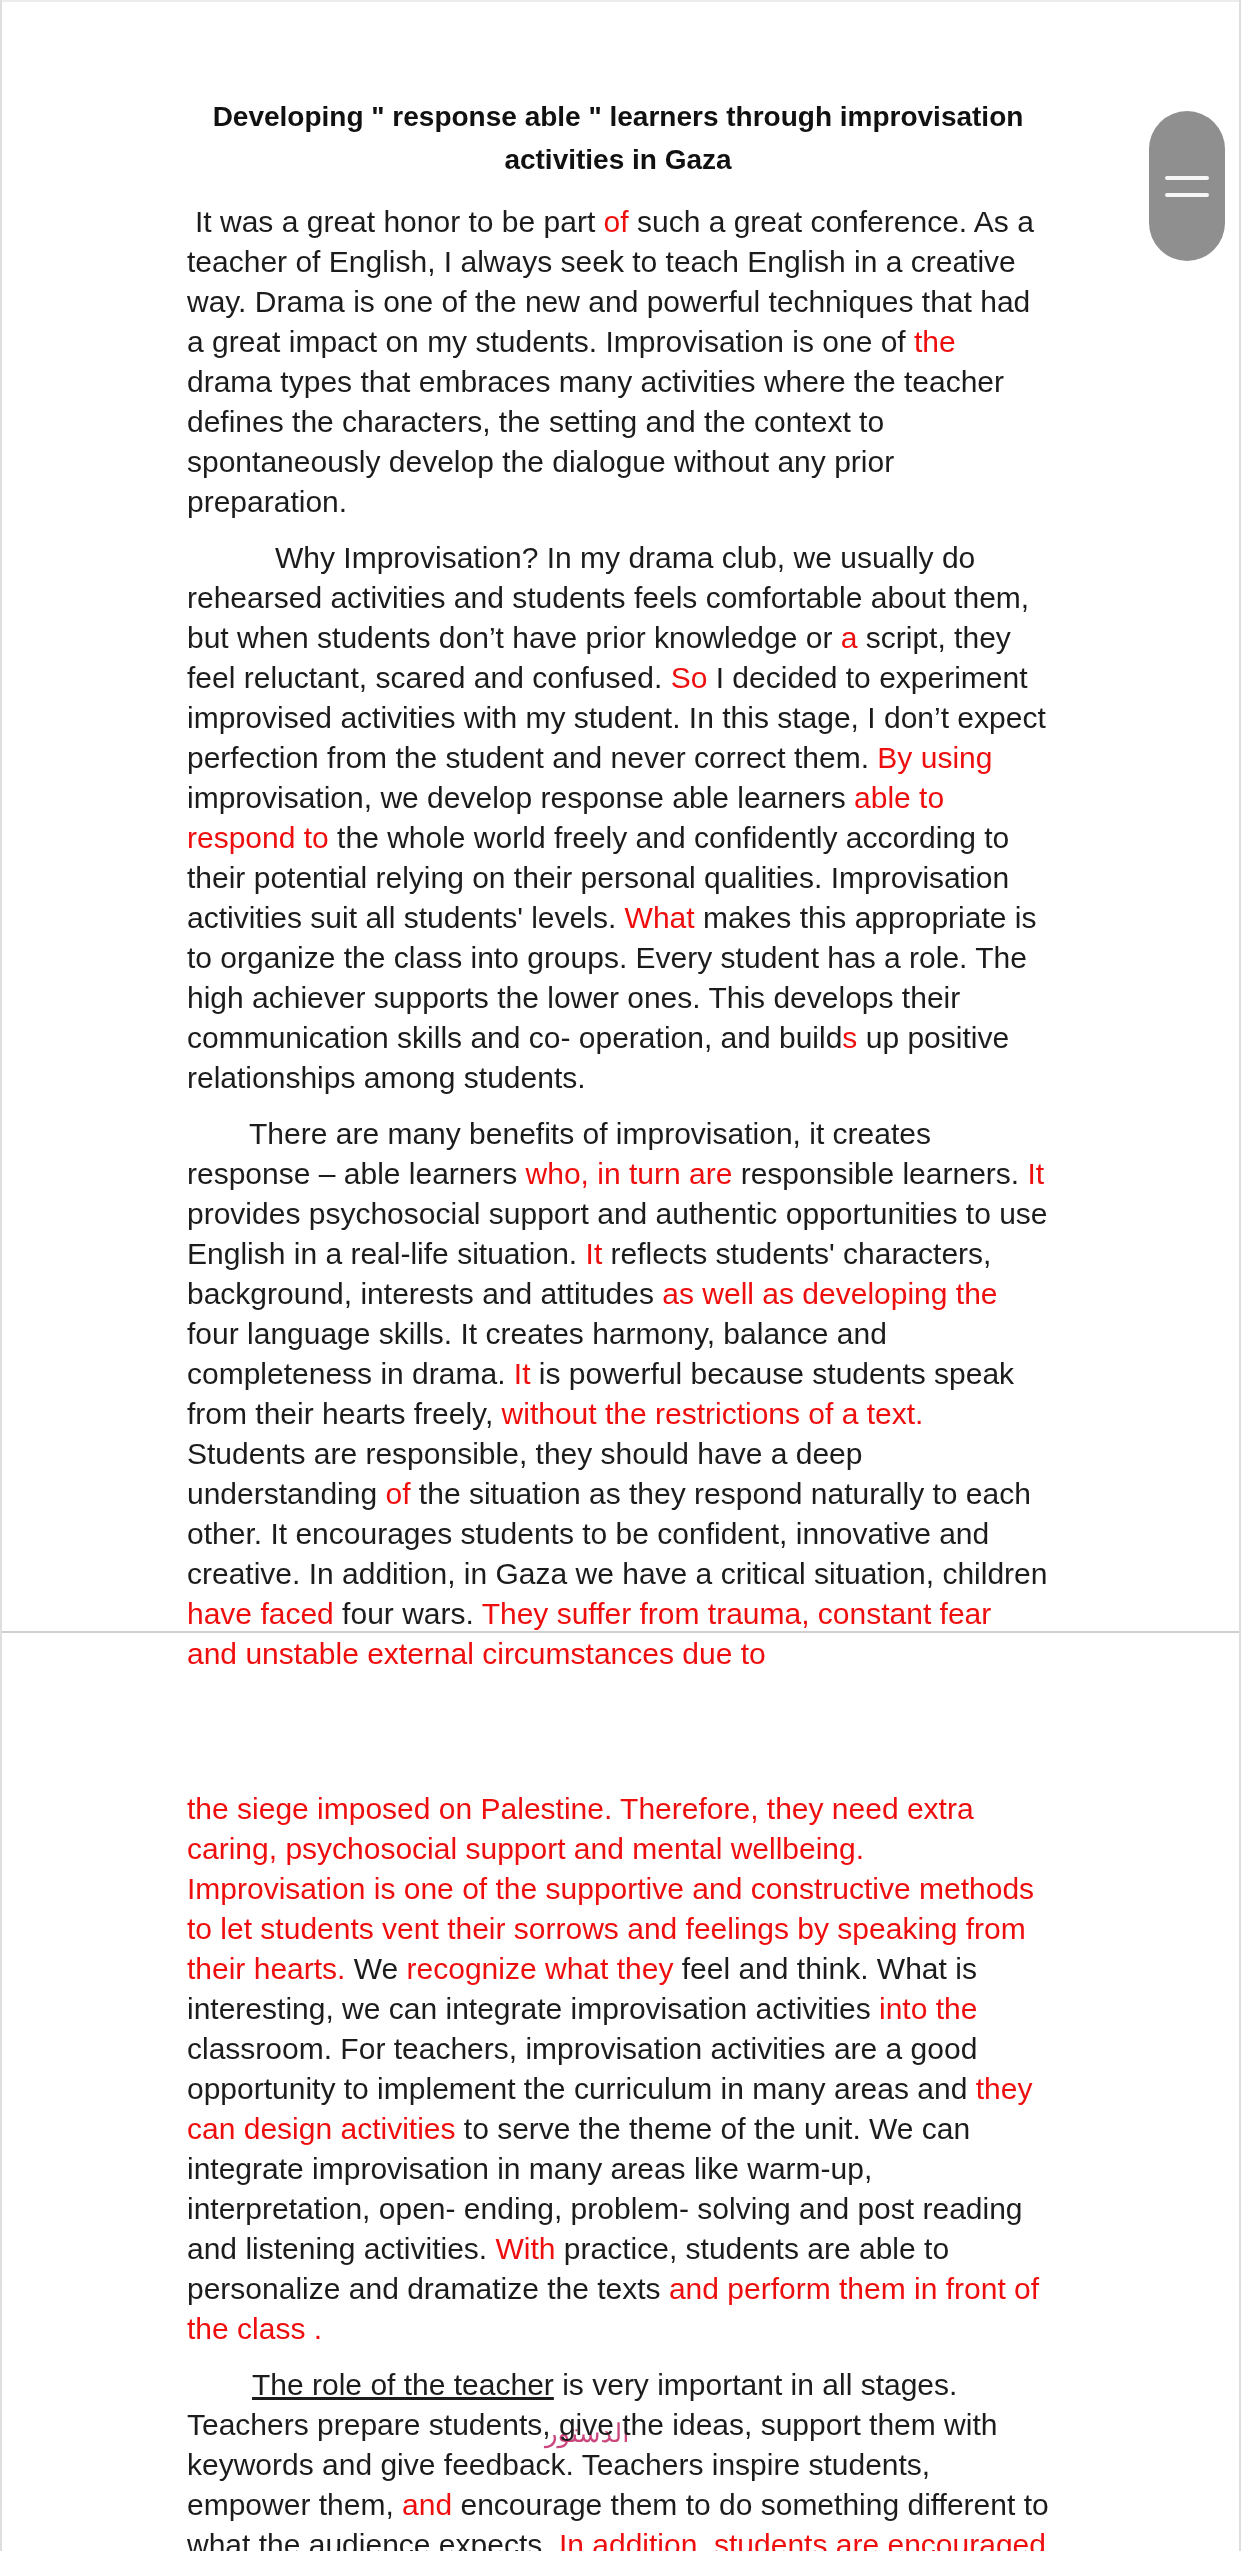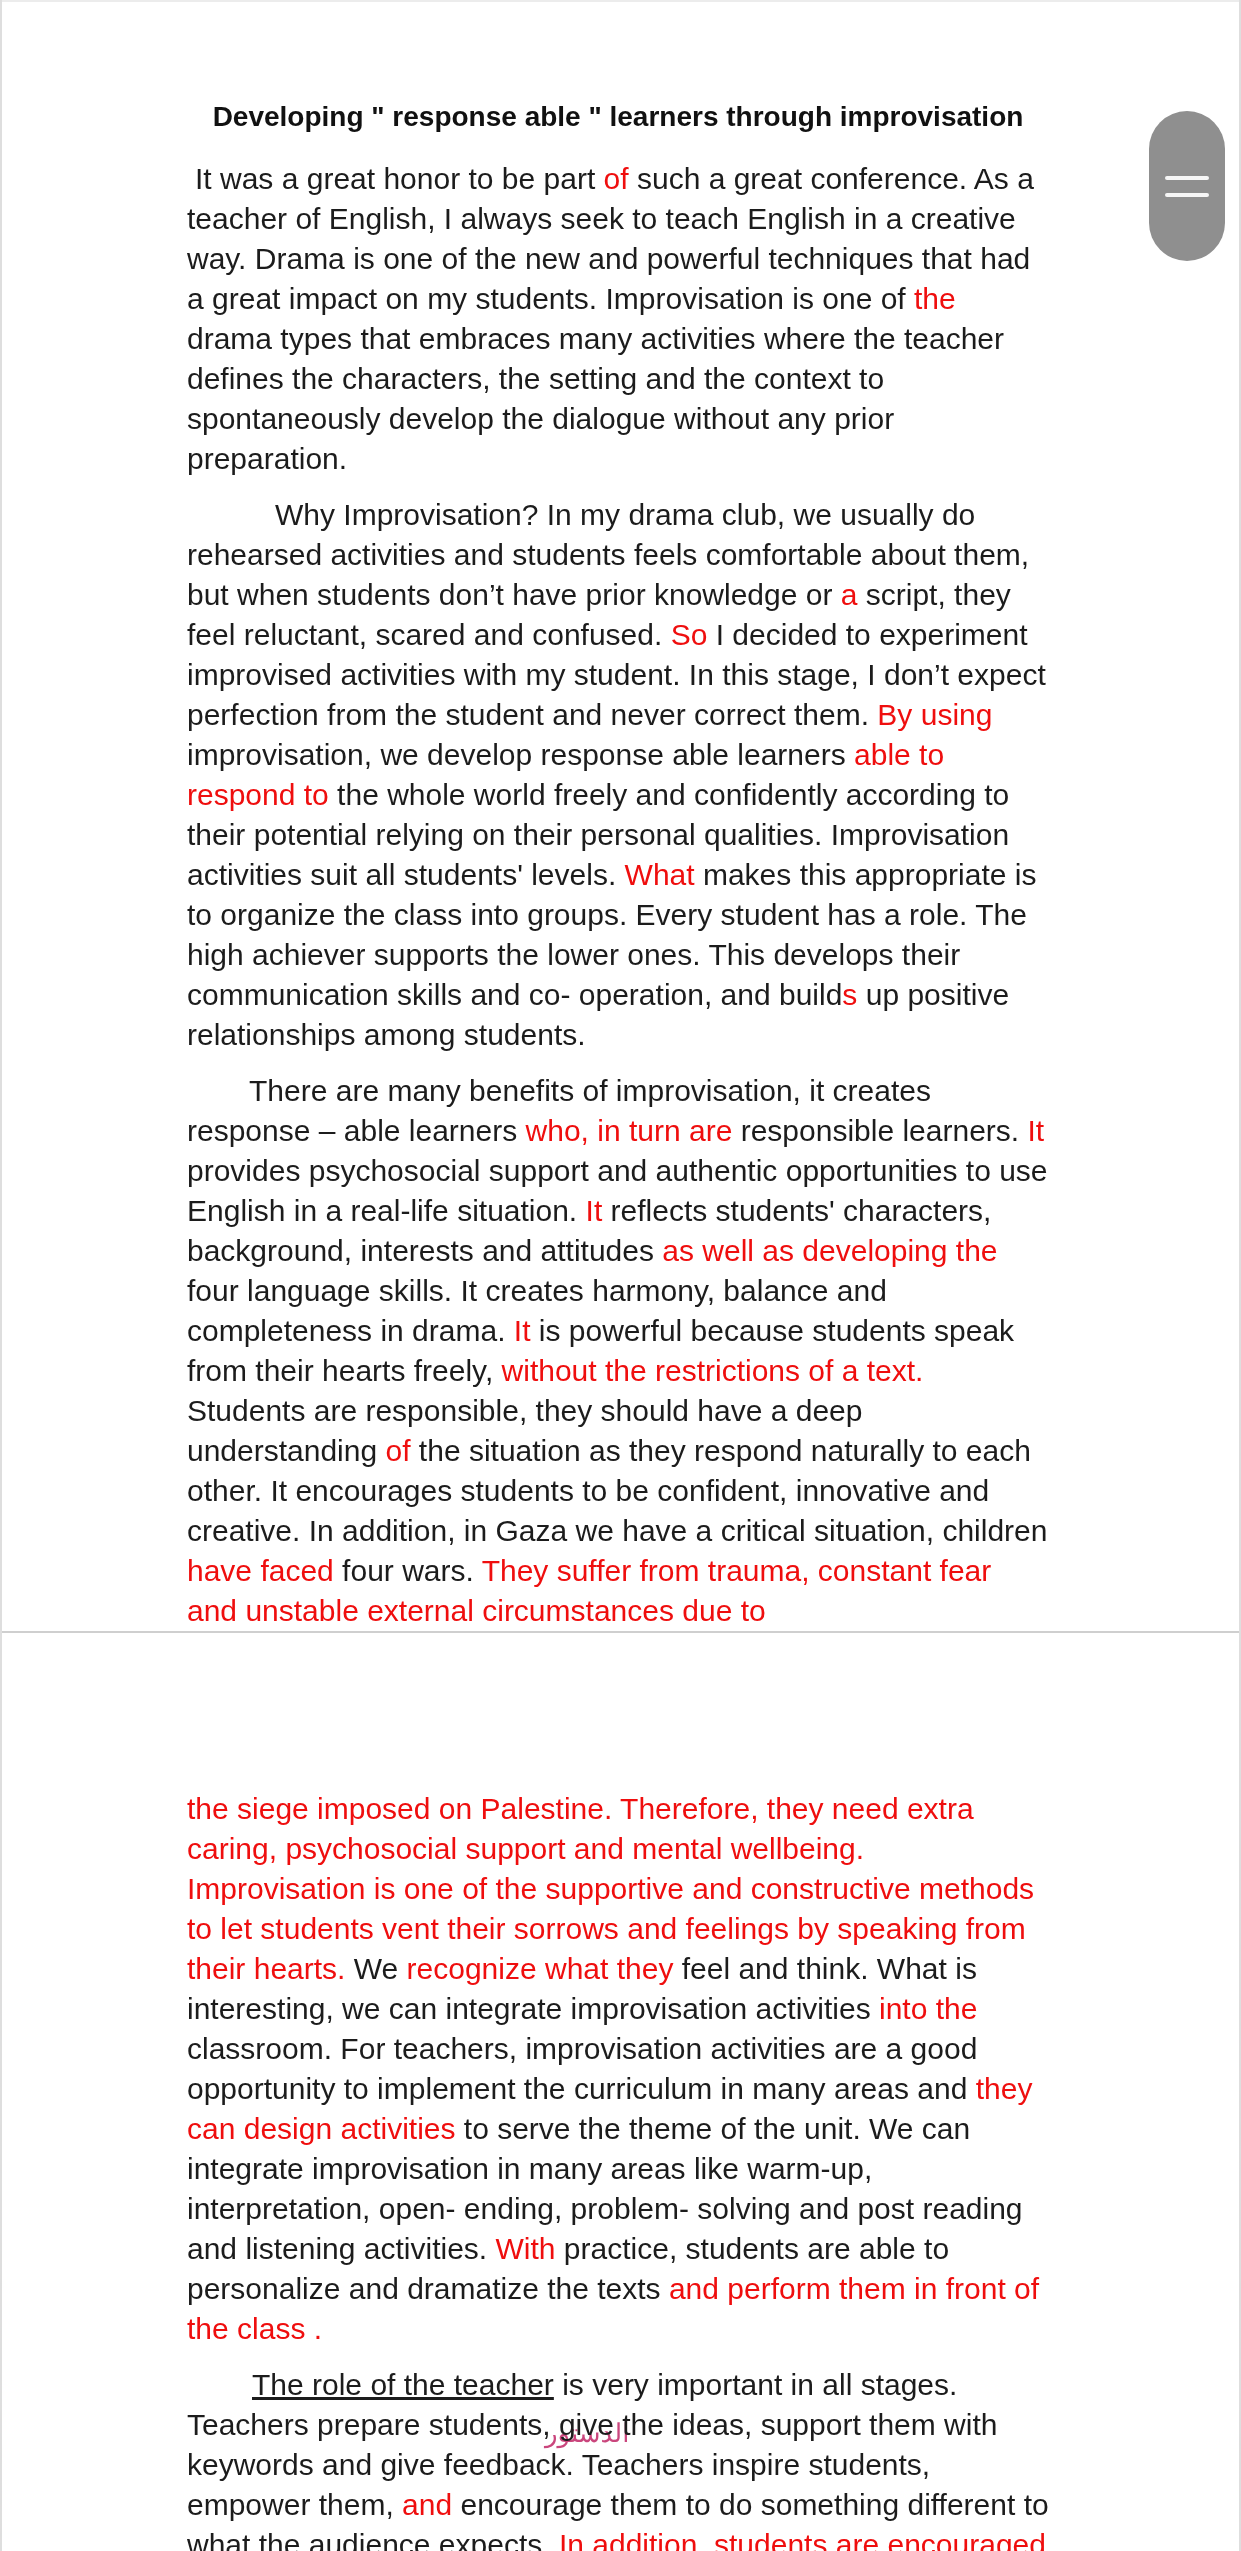--- a/index.html
+++ b/index.html
@@ -51,20 +51,21 @@
 
 <div class="viewport-edge-top"></div>
 <div class="viewport-edge-left"></div>
 <div class="viewport-edge-right"></div>
 
 <div class="watermark">الدستور</div>
 
 <div class="content page1">
   <div class="doc-title">
     <div>Developing " response able " learners through improvisation</div>
+    <div>activities in Gaza</div>
   </div>
   <div>
       <p class="para" style="text-indent: 8px;"><span>It was a great honor to be part </span><span class="red">of</span><span> such a great conference. As a teacher of English, I always seek to teach English in a creative way. Drama is one of the new and powerful techniques that had a great impact on my students. Improvisation is one of </span><span class="red">the</span><span> drama types that embraces many activities where the teacher defines the characters, the setting and the context to spontaneously develop the dialogue without any prior preparation.</span></p>
       <p class="para" style="text-indent: 88px;"><span>Why Improvisation? In my drama club, we usually do rehearsed activities and students feels comfortable about them, but when students don’t have prior knowledge or </span><span class="red">a</span><span> script, they feel reluctant, scared and confused. </span><span class="red">So</span><span> I decided to experiment improvised activities with my student. In this stage, I don’t expect perfection from the student and never correct them.  </span><span class="red">By  using</span><span> improvisation, we develop response  able learners </span><span class="red">able to respond to</span><span> the whole world freely and confidently according to their potential relying on their personal qualities. Improvisation activities suit all students' levels. </span><span class="red">What</span><span> makes this appropriate is to organize the class into groups. Every student has a role. The high achiever supports the lower ones. This develops their communication skills and co- operation, and build</span><span class="red">s</span><span> up positive relationships among students.</span></p>
       <p class="para" style="text-indent: 62px;"><span>There are many benefits of improvisation, it creates response – able learners </span><span class="red">who, in turn are</span><span>  responsible learners. </span><span class="red">It</span><span> provides psychosocial support and authentic opportunities to use English in a real-life situation. </span><span class="red">It</span><span> reflects students' characters, background, interests and attitudes </span><span class="red">as well as developing the</span><span> four language skills. It creates harmony, balance and completeness in drama.  </span><span class="red">It</span><span> is powerful because students speak from their hearts freely, </span><span class="red">without the restrictions of a text.</span><span>  Students are responsible, they should have a deep understanding </span><span class="red">of</span><span> the situation as they respond naturally to each other. It encourages students to be confident, innovative and creative. In addition, in Gaza we have a critical situation, children </span><span class="red">have faced</span><span> four wars. </span><span class="red">They suffer from trauma,  constant fear and unstable external circumstances  due to</span></p>
     </div>
 </div>
 
 <div class="page-divider"></div>
 

